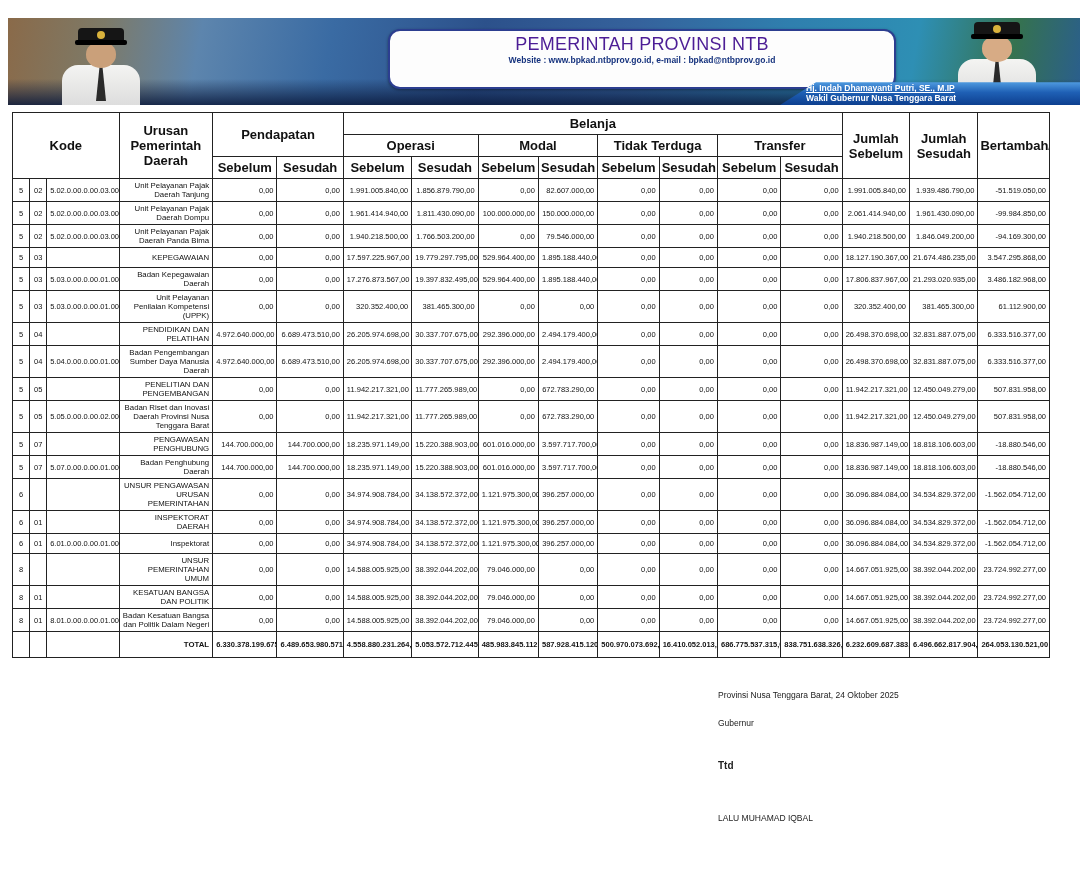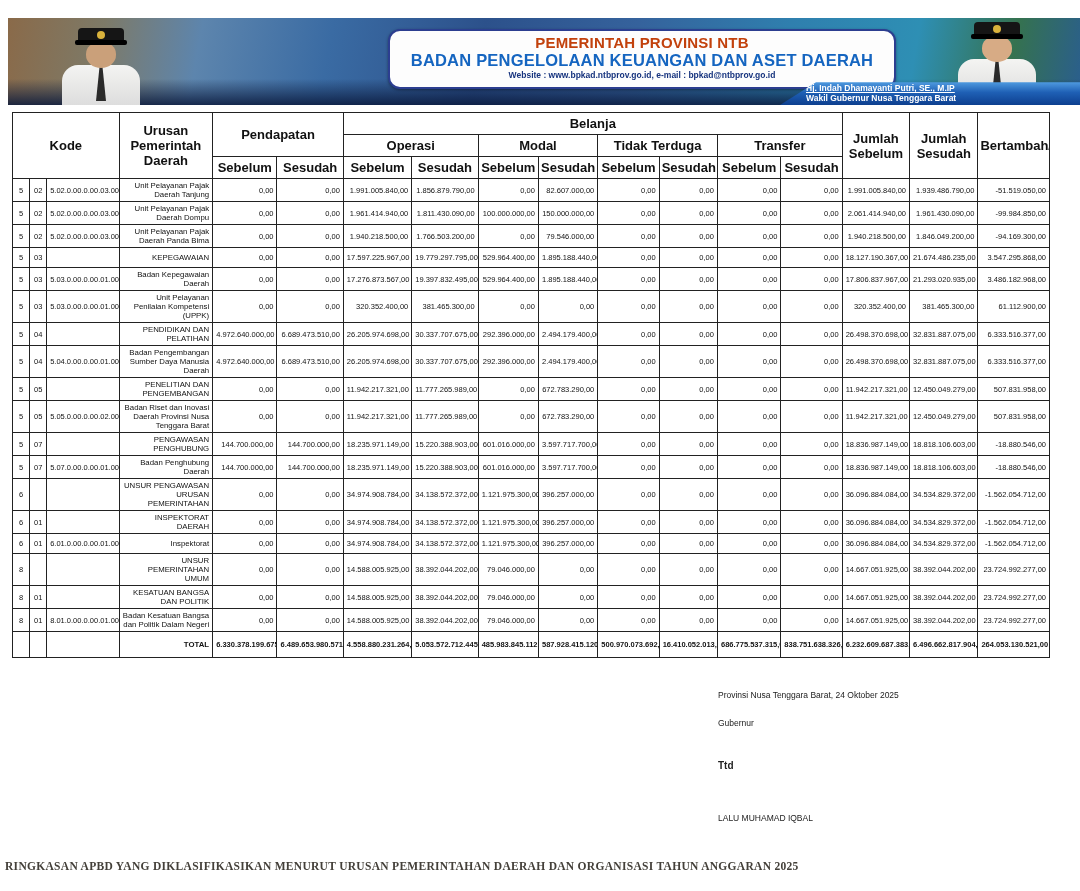--- a/index.html
+++ b/index.html
@@ -25,21 +25,21 @@
   .photo-right .face { background:#d7ab85; }
   .caption-band { position:absolute; bottom:0; color:#fff; font-size:8.5px; font-weight:bold; line-height:1.1; padding:2px 8px 2px 10px;
     background:linear-gradient(180deg,#4f9be0 0%, #1f60b5 45%, #0d3f8f 100%); }
   .caption-left { left:0; width:348px; clip-path:polygon(0 0, 88% 0, 100% 100%, 0 100%); }
   .caption-right { right:0; width:300px; text-align:left; padding-left:26px; clip-path:polygon(0 100%, 12% 0, 100% 0, 100% 100%);margin-top:45px; }
   .caption-name { text-decoration:underline; white-space:nowrap; }
   .caption-title { white-space:nowrap; }
   .center-box { position:absolute; left:380px; top:11px; width:508px; height:60px; background:#fdfdfd;
     border:2px solid #2c3e90; border-radius:12px; text-align:center; padding-top:3px;
     box-shadow:0 1px 3px rgba(0,0,0,.4); }
-  .gov-line { color:#c2410c; font-weight:bold; font-size:15px; letter-spacing:.2px; }
+  .gov-line { color:#4c1d95; font-weight:normal; font-size:18px; letter-spacing:.2px; }
   .agency-line { color:#1565c0; font-weight:bold; font-size:16.5px; letter-spacing:.2px; white-space:nowrap; }
   .addr-line, .web-line { color:#16337e; font-weight:bold; font-size:8.5px; }
 
   
   table.apbd { position:absolute; top:112px; left:12px; width:1038px; border-collapse:collapse; table-layout:fixed;
     font-size:7.5px; color:#111; }
   table.apbd th, table.apbd td { border:1px solid #222; vertical-align:middle; padding:2px 3px; overflow:hidden; }
   table.apbd thead th { font-weight:bold; text-align:center; font-size:13px; padding:3px 2px; }
   td.kode { text-align:center; }
   td.kode3 { text-align:left; padding-left:4px; }
@@ -72,21 +72,20 @@
       <div class="cap"></div>
     </div>
     <div class="photo photo-right">
       <div class="torso"></div>
       <div class="face"></div>
       <div class="cap"></div>
     </div>
 
     <div class="center-box">
       <div class="gov-line">PEMERINTAH PROVINSI NTB</div>
-      <div class="agency-line">BADAN PENGELOLAAN KEUANGAN DAN ASET DAERAH</div>
       <div class="web-line">Website : www.bpkad.ntbprov.go.id, e-mail : bpkad@ntbprov.go.id</div>
     </div>
 
     <div class="caption-band caption-right">
       <div class="caption-name">Hj. Indah Dhamayanti Putri, SE., M.IP</div>
       <div class="caption-title">Wakil Gubernur Nusa Tenggara Barat</div>
     </div>
   </div>
 
   <table class="apbd">
@@ -503,14 +502,13 @@
       </tbody>
   </table>
 
   <div class="signature">
     <div class="sig-place">Provinsi Nusa Tenggara Barat, 24 Oktober 2025</div>
     <div class="sig-role">Gubernur</div>
     <div class="sig-ttd">Ttd</div>
     <div class="sig-name">LALU MUHAMAD IQBAL</div>
   </div>
 
-  <div class="footer-caption">RINGKASAN APBD YANG DIKLASIFIKASIKAN MENURUT URUSAN PEMERINTAHAN DAERAH DAN ORGANISASI TAHUN ANGGARAN 2025</div>
 </div>
 
 </body></html>

